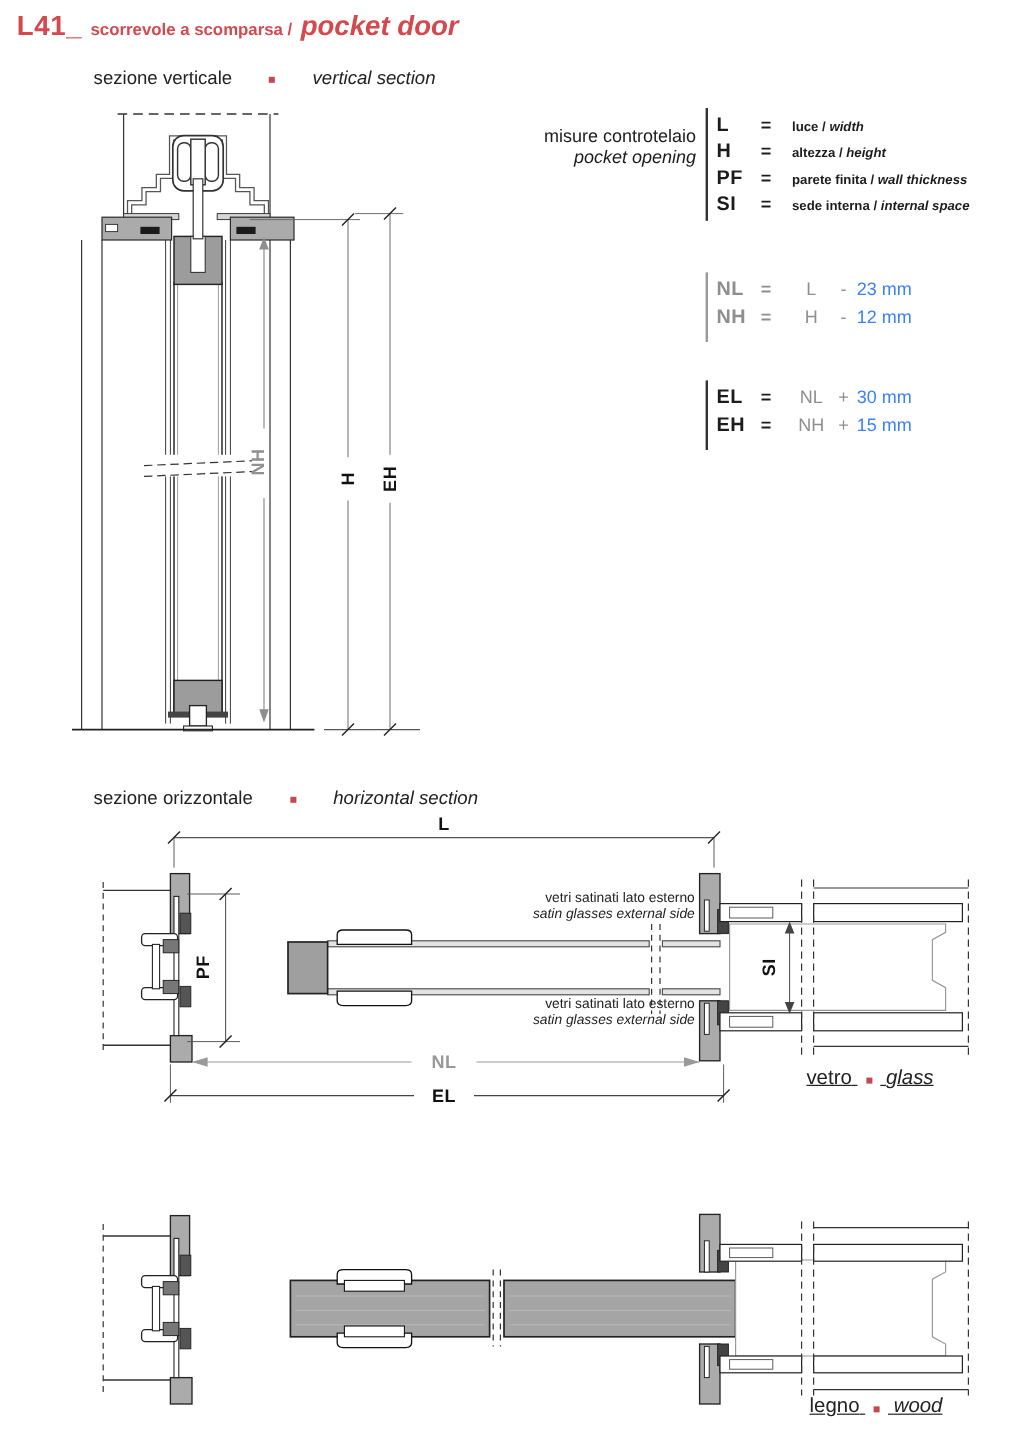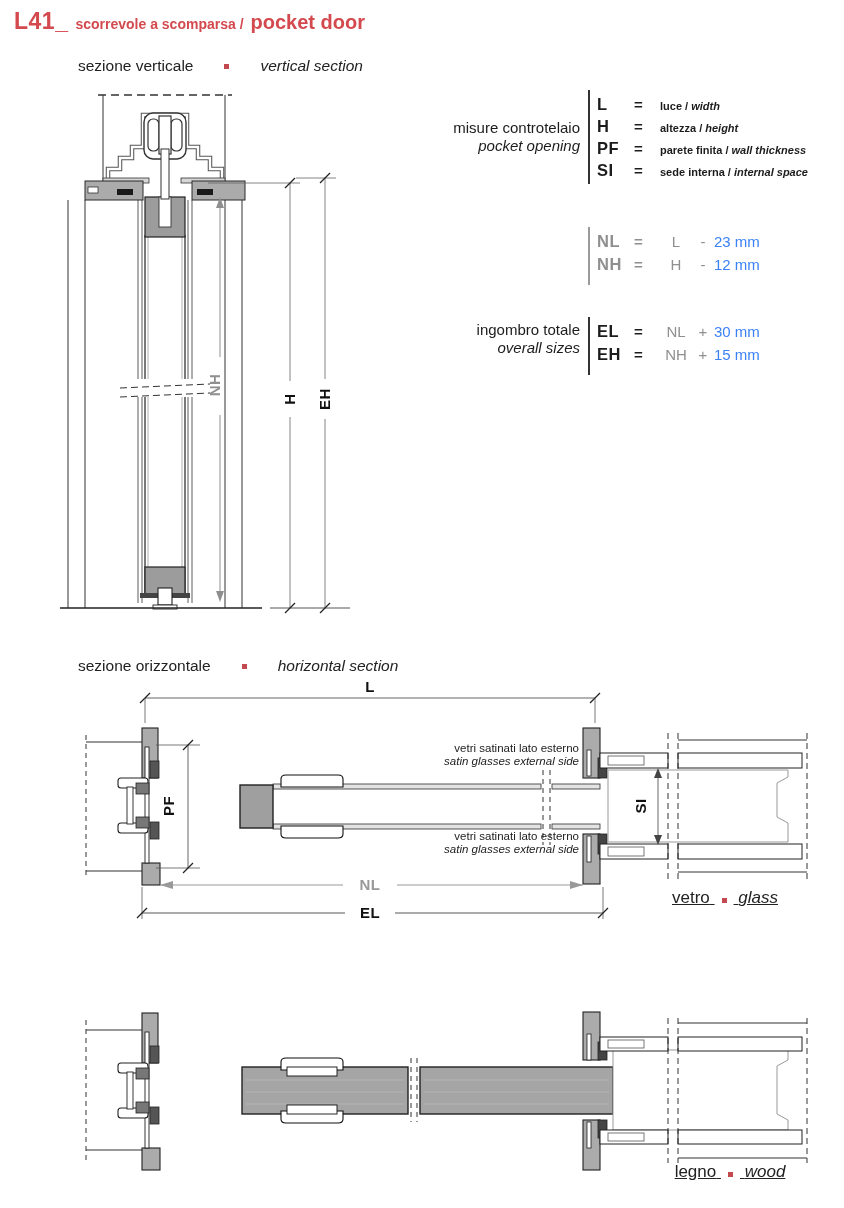--- a/index.html
+++ b/index.html
@@ -3,21 +3,21 @@
 <meta charset="utf-8">
 <style>
   html,body{margin:0;padding:0;background:#ffffff;}
   .page{position:relative;width:844px;height:1208px;background:#fff;overflow:hidden;
         font-family:"Liberation Sans",sans-serif;color:#1c1c1c;}
   
   .title{position:absolute;left:14px;top:8px;display:flex;align-items:baseline;gap:7px;
          color:#d3494e;font-weight:bold;white-space:nowrap;}
   .title .code{font-size:23px;letter-spacing:.5px;}
   .title .t-it{font-size:14px;}
-  .title .t-en{font-size:20px;}
+  .title .t-en{font-size:23px;font-style:italic;}
   
   .subtitle{position:absolute;font-size:15.5px;color:#222;display:flex;align-items:center;white-space:nowrap;gap:24px;}
   .subtitle em{font-style:italic;}
   .sq{display:inline-block;width:5px;height:5px;background:#c24a4e;margin:0 7px;}
   
   .lg-label{position:absolute;left:420px;width:160px;text-align:right;font-size:15px;line-height:18px;}
   .lg-label em{display:block;font-style:italic;}
   .vdiv{position:absolute;width:1.5px;}
   .lrow{position:absolute;left:597px;display:flex;align-items:baseline;white-space:nowrap;}
   .lrow .k{display:inline-block;width:37px;font-weight:bold;font-size:16.5px;letter-spacing:.5px;}
@@ -47,21 +47,21 @@
     <span class="t-it">scorrevole a scomparsa /</span>
     <span class="t-en">pocket door</span>
   </div>
 
   <div class="subtitle" style="left:78px;top:57px;">
     <span>sezione verticale</span>
     <span class="sq"></span>
     <em>vertical section</em>
   </div>
 
-  <div class="lg-label ink" style="top:119px;">
+  <div class="lg-label ink" style="top:105px;">
     <span>misure controtelaio</span>
     <em>pocket opening</em>
   </div>
   <div class="vdiv" style="left:588px;top:90px;height:94px;background:#333;"></div>
   <div class="lrow ink" style="top:95px;">
     <span class="k">L</span>
     <span class="e">=</span>
     <span class="d"><span>luce /</span> <em>width</em></span>
   </div>
   <div class="lrow ink" style="top:117px;">
@@ -89,24 +89,20 @@
     <span class="v mid">23 mm</span>
   </div>
   <div class="lrow gray" style="top:255px;">
     <span class="k">NH</span>
     <span class="e">=</span>
     <span class="b">H</span>
     <span class="o">-</span>
     <span class="v mid">12 mm</span>
   </div>
 
-  <div class="lg-label ink" style="top:321px;">
-    <span>ingombro totale</span>
-    <em>overall sizes</em>
-  </div>
   <div class="vdiv" style="left:588px;top:317px;height:58px;background:#333;"></div>
   <div class="lrow" style="top:322px;">
     <span class="k ink">EL</span>
     <span class="e ink">=</span>
     <span class="b gray">NL</span>
     <span class="o gray">+</span>
     <span class="v mid">30 mm</span>
   </div>
   <div class="lrow" style="top:345px;">
     <span class="k ink">EH</span>

